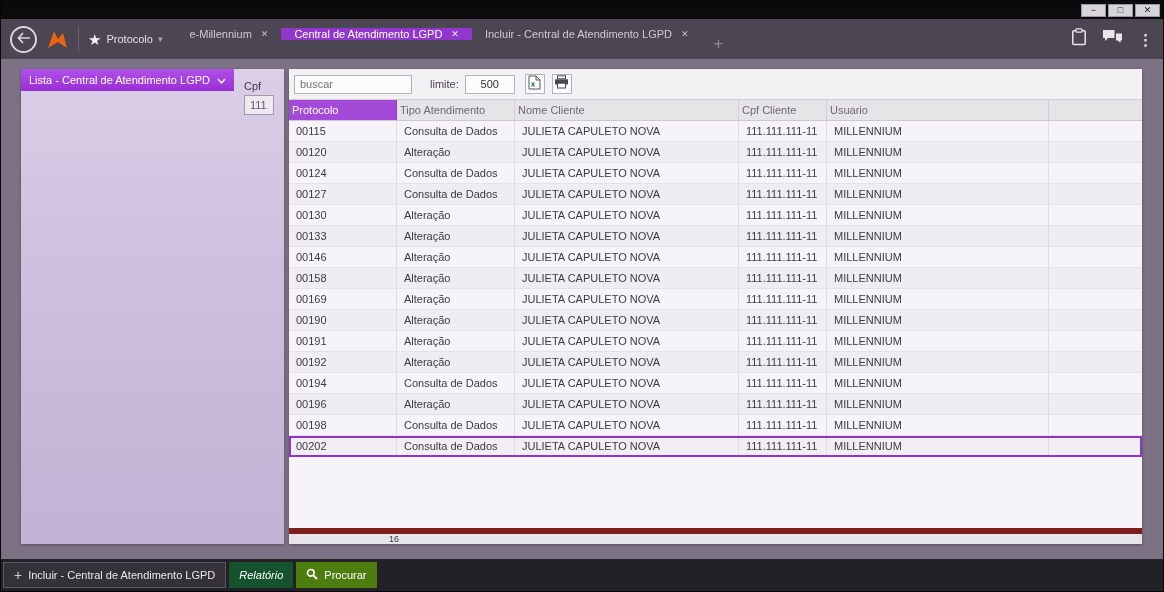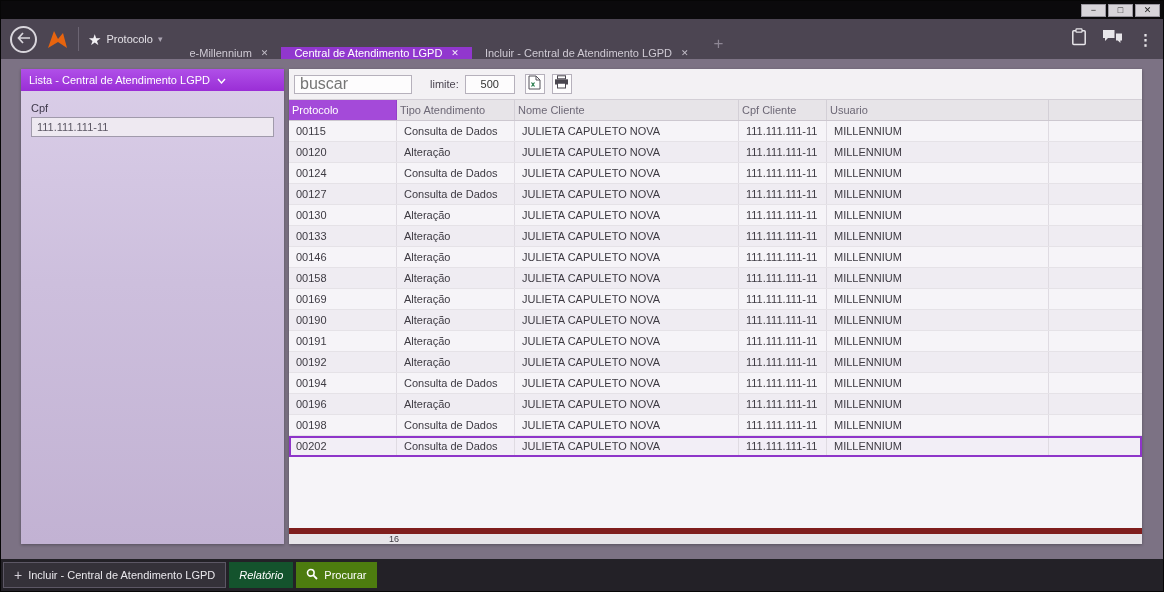--- a/index.html
+++ b/index.html
@@ -19,50 +19,50 @@
   .toolbar { height:40px; background:#4c4552; display:flex; align-items:center;
              position:relative; flex:0 0 auto; }
   .back-btn { width:27px; height:27px; border-radius:50%; border:2px solid #d9d6dc;
               margin-left:9px; background:transparent; display:flex; align-items:center;
               justify-content:center; flex:0 0 auto; }
   .logo { margin-left:9px; display:flex; align-items:center; }
   .tb-divider { width:1px; height:24px; background:#6c6573; margin:0 9px; }
   .favorites { display:flex; align-items:center; gap:5px; color:#e3e0e6; font-size:11px; }
   .fav-star { font-size:15px; color:#f2f0f4; line-height:1; }
   .fav-chev { font-size:9px; color:#aba4b2; }
-  .tabs { display:flex; align-self:flex-end; height:31px; margin-left:14px; align-items:flex-end; }
+  .tabs { display:flex; align-self:flex-end; height:31px; margin-left:14px; align-items:flex-start; }
   .tab { display:flex; align-items:center; gap:9px; padding:0 13px; font-size:11px;
          color:#cfcad4; white-space:nowrap; }
   .tab.active { background:#9137ce; color:#fff; }
   .tab-close { font-size:9px; opacity:.9; }
   .new-tab { color:#8d8694; font-size:17px; margin-left:12px; align-self:center; line-height:1; }
   .toolbar-right { position:absolute; right:10px; top:0; height:40px; display:flex;
                    align-items:center; gap:15px; }
   .dots-icon { color:#e8e6ea; font-size:15px; font-weight:bold; line-height:1; }
 
   
   .content { flex:1; display:flex; padding:10px 21px 15px 20px; gap:5px; min-height:0; }
 
-  .sidebar { width:263px; flex:0 0 auto; display:flex; flex-direction:column;
+  .sidebar { width:263px; flex:0 0 auto; display:flex; flex-direction:row;
              background:linear-gradient(180deg,#dacee8 0%,#cdbfdd 45%,#c2b2d3 100%);
              box-shadow:0 1px 3px rgba(0,0,0,.3); }
   .sidebar-header { height:22px; flex:0 0 auto; background:linear-gradient(#b050e8,#9a2ed6);
                     color:#fff; font-size:11px; display:flex; align-items:center;
                     padding:0 8px; gap:7px; }
   .sidebar-body { padding:6px 10px; }
   .field-label { font-size:11px; color:#3e384a; margin:5px 0 3px; }
   .field-input { width:100%; height:20px; background:#eee9f1; border:1px solid #a09aab;
                  font-size:11px; color:#5b5663; padding:0 5px; }
 
   .main-panel { flex:1; background:#f3f1f4; display:flex; flex-direction:column;
                 box-shadow:0 1px 3px rgba(0,0,0,.3); min-width:0; }
   .main-toolbar { height:30px; flex:0 0 auto; display:flex; align-items:center;
                   padding:0 5px; gap:6px; }
   .search-input { width:118px; height:19px; border:1px solid #b6b1bc; background:#fdfcfd;
-                  font-size:16px; padding:0 5px; color:#333; }
+                  font-size:11px; padding:0 5px; color:#333; }
   .limit-label { font-size:11px; color:#4a4550; margin-left:12px; }
   .limit-input { width:50px; height:19px; border:1px solid #b6b1bc; background:#fdfcfd;
                  font-size:11px; padding:0 5px; color:#333; text-align:center; }
   .icon-btn { width:20px; height:20px; background:#fdfcfd; border:1px solid #b6b1bc;
               display:flex; align-items:center; justify-content:center; margin-left:4px; }
   .icon-btn + .icon-btn { margin-left:1px; }
 
   .table-header { display:flex; height:22px; flex:0 0 auto; background:#e7e4e8;
                   border-top:1px solid #d3cfd6; border-bottom:1px solid #cdc8d0; }
   .th { font-size:11px; color:#6d6876; display:flex; align-items:center; padding:0 3px;

